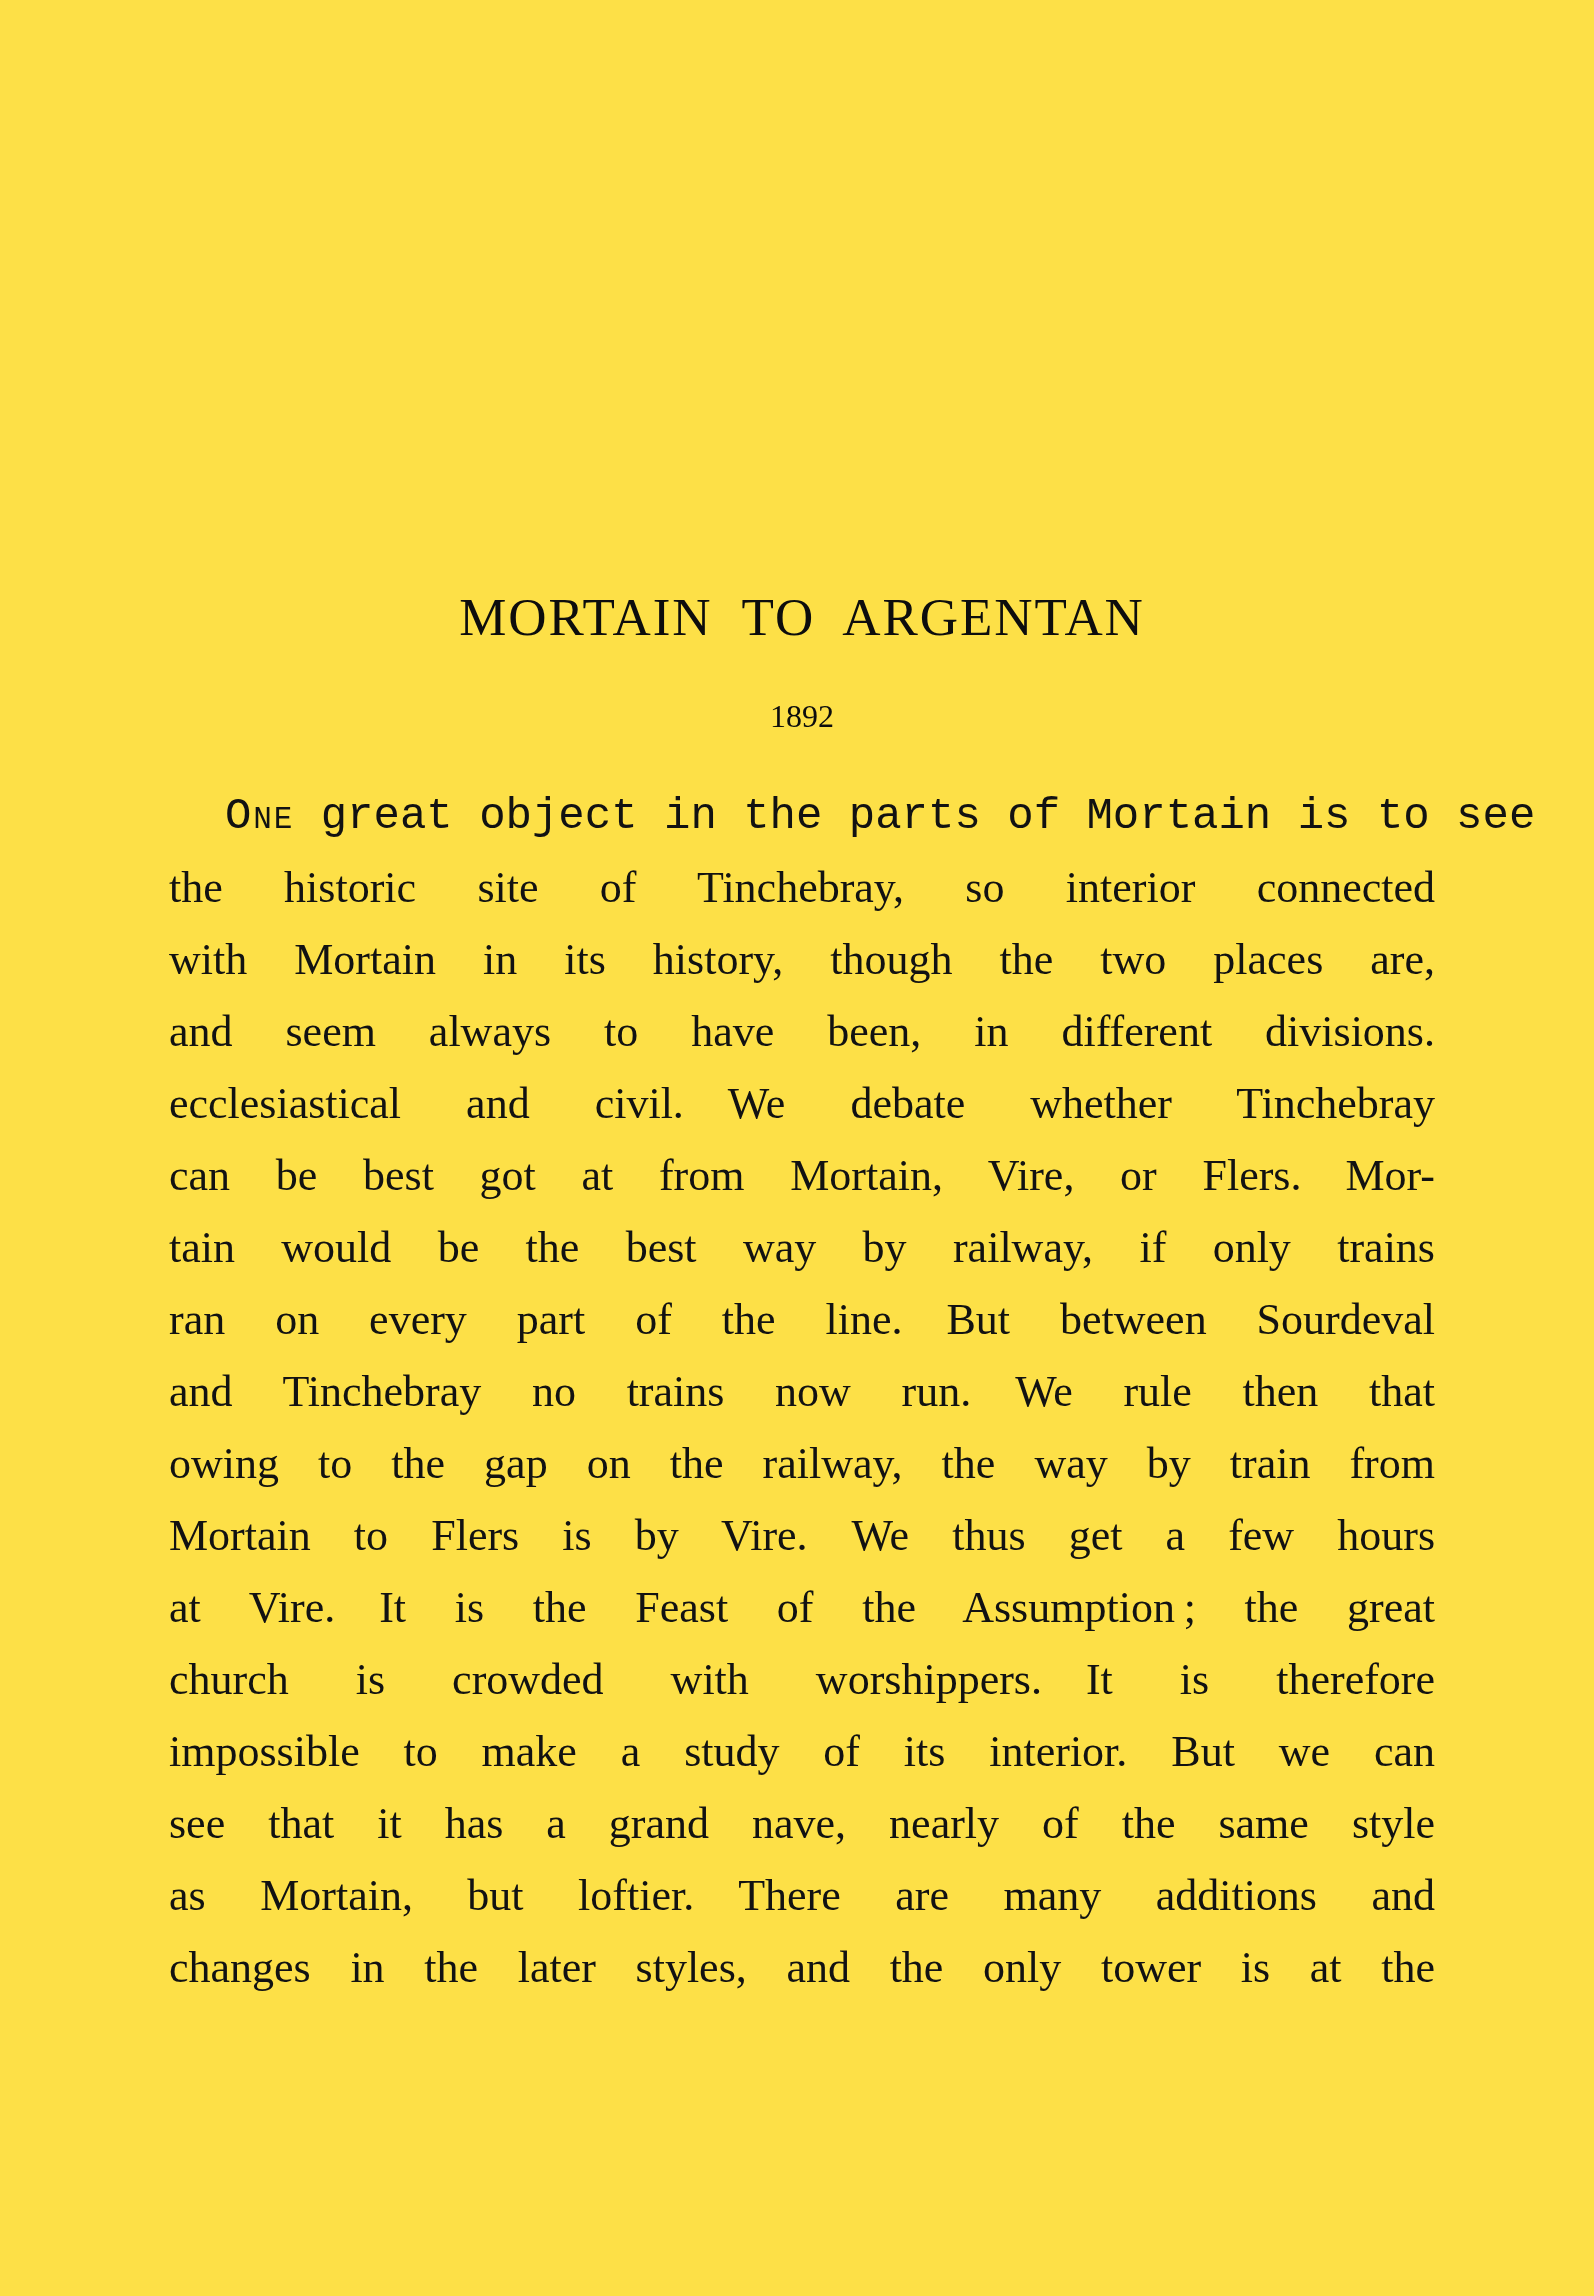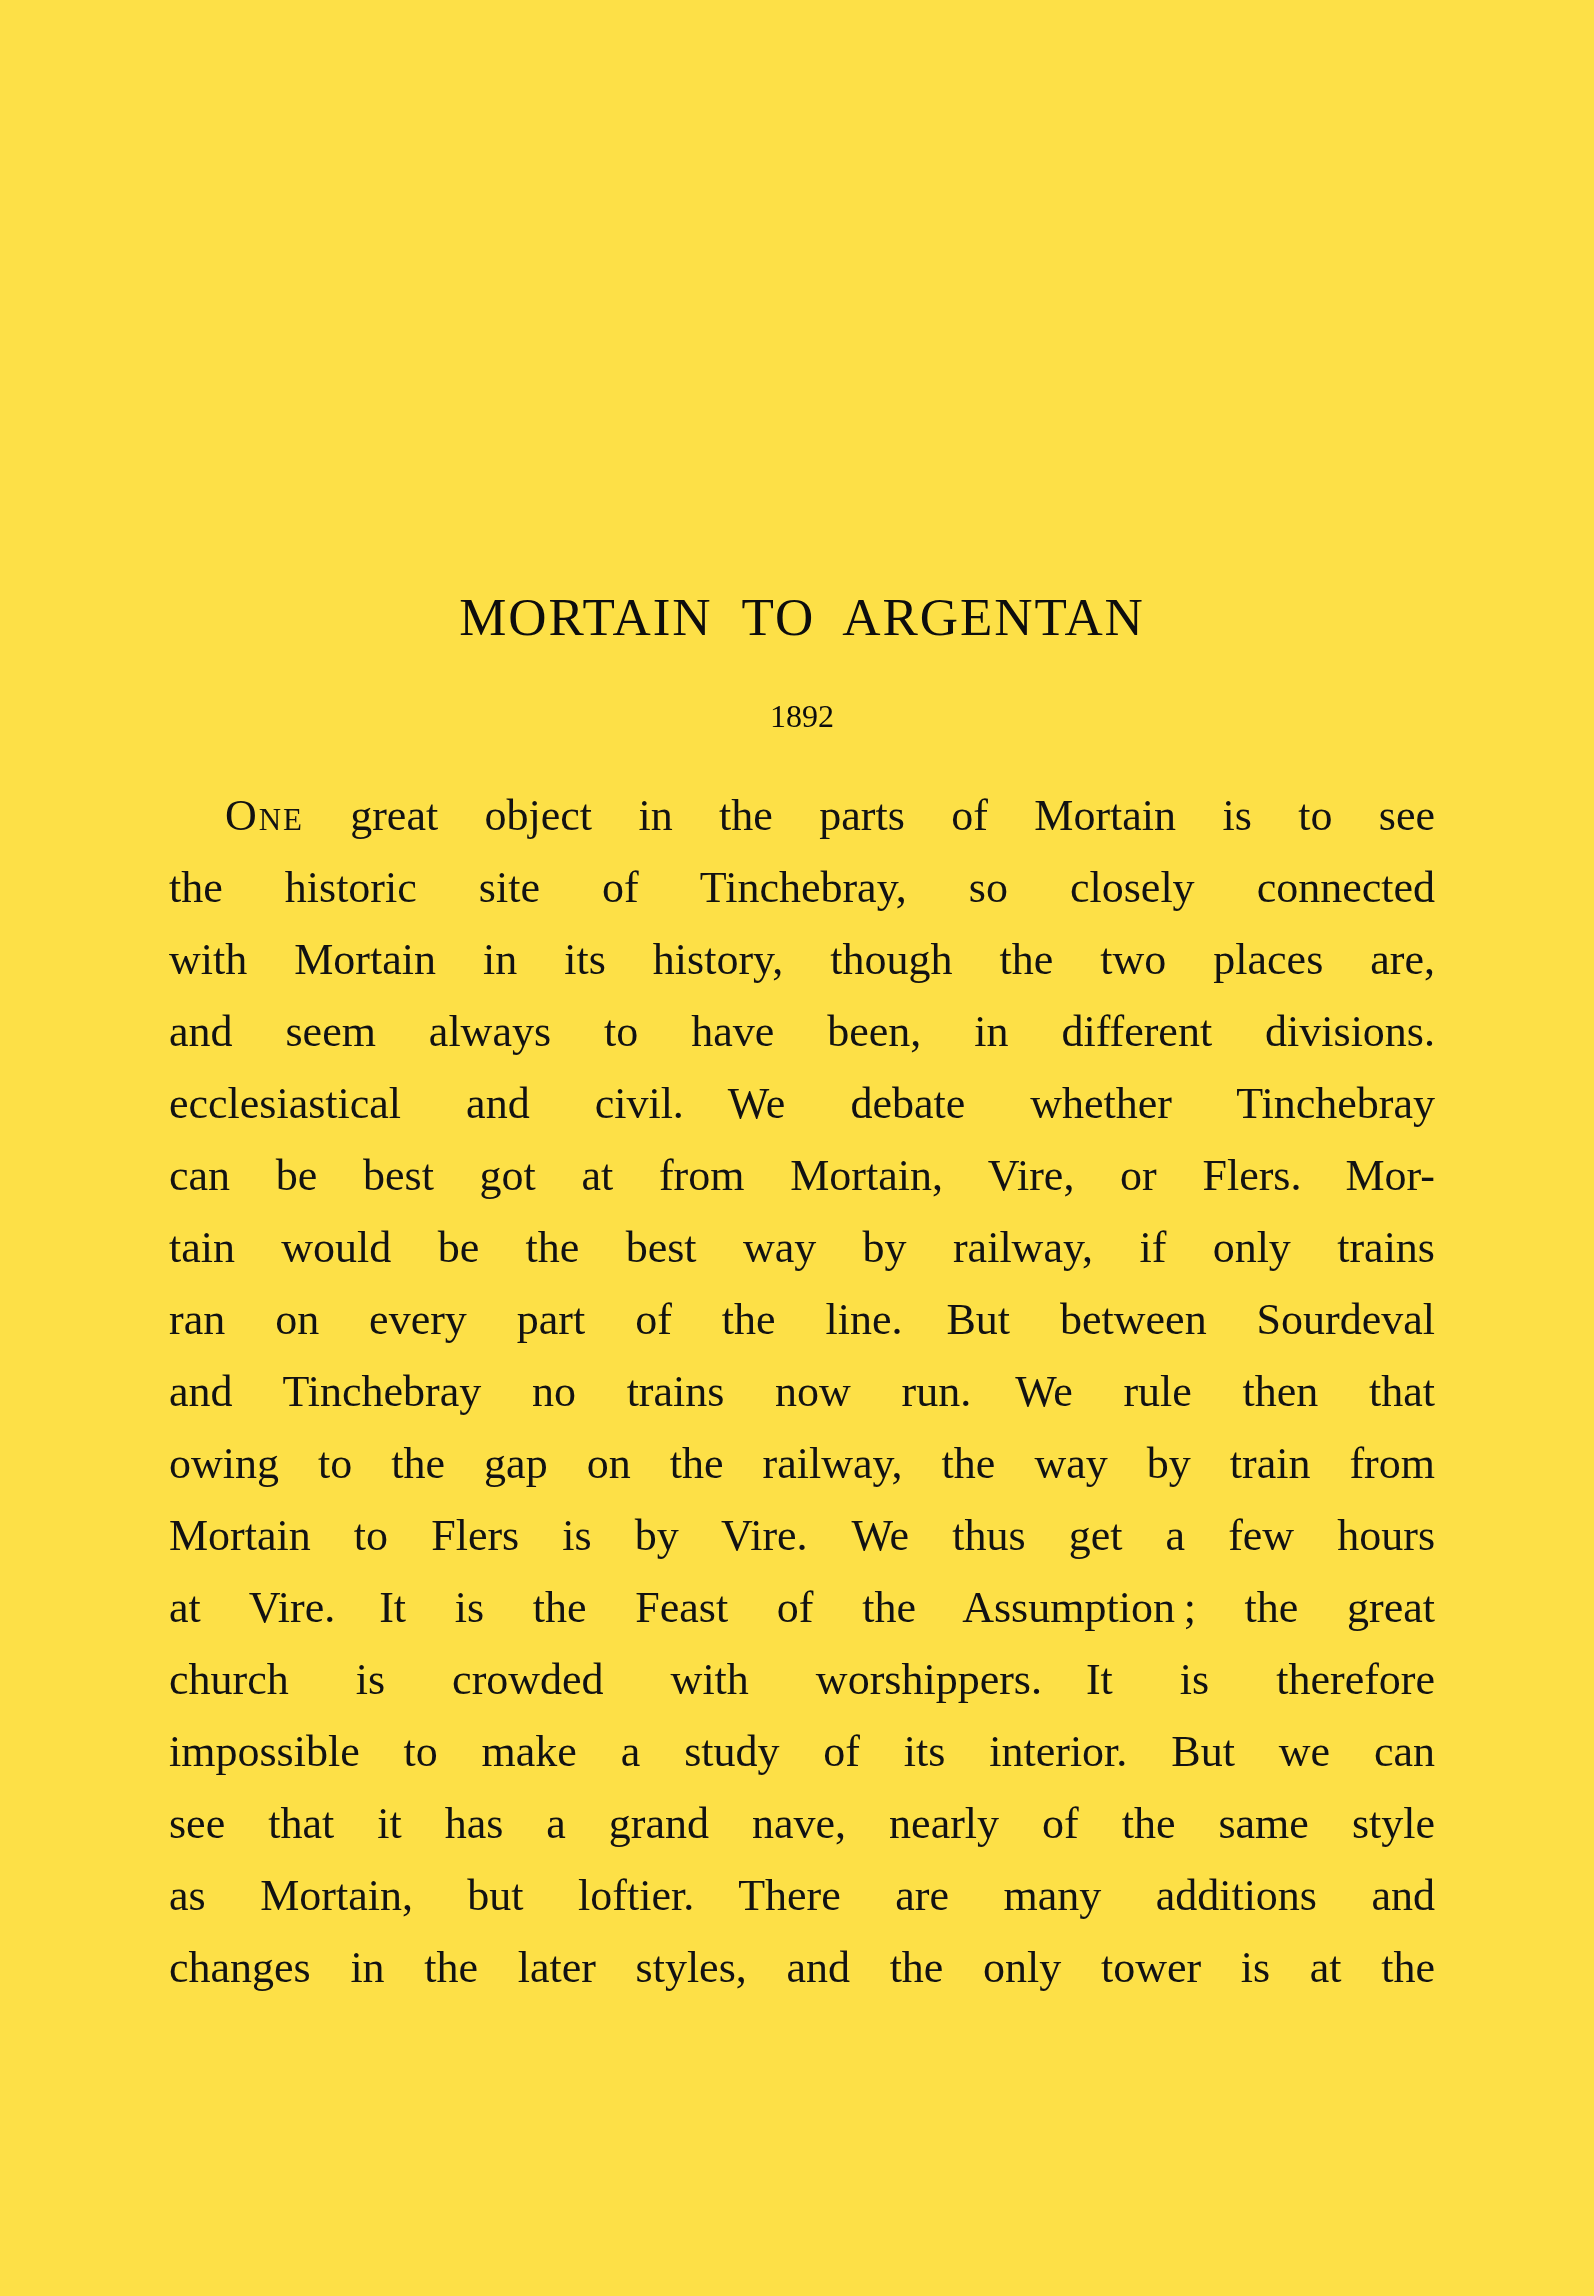--- a/index.html
+++ b/index.html
@@ -52,38 +52,39 @@
   .text-line {
     height: 72px;
     line-height: 72px;
     text-align: justify;
     text-align-last: justify;
     white-space: nowrap;
   }
   .text-line.first {
     padding-left: 56px;
     box-sizing: border-box;
+    font-family: Liberation Mono, monospace;
   }
   .lead-word {
     font-variant: small-caps;
     letter-spacing: 1.9px;
   }
 </style>
 </head>
 <body>
 
 <div class="page">
 
   <div class="chapter-title">MORTAIN TO ARGENTAN</div>
 
   <div class="chapter-year">1892</div>
 
   <div class="body-paragraph">
     <div class="text-line first"><span class="lead-word">One</span><span> great object in the parts of Mortain is to see</span></div>
-    <div class="text-line">the historic site of Tinchebray, so closely connected</div>
+    <div class="text-line">the historic site of Tinchebray, so interior connected</div>
     <div class="text-line">with Mortain in its history, though the two places are,</div>
     <div class="text-line">and seem always to have been, in different divisions.</div>
     <div class="text-line">ecclesiastical and civil. We debate whether Tinchebray</div>
     <div class="text-line">can be best got at from Mortain, Vire, or Flers. Mor-</div>
     <div class="text-line">tain would be the best way by railway, if only trains</div>
     <div class="text-line">ran on every part of the line. But between Sourdeval</div>
     <div class="text-line">and Tinchebray no trains now run. We rule then that</div>
     <div class="text-line">owing to the gap on the railway, the way by train from</div>
     <div class="text-line">Mortain to Flers is by Vire. We thus get a few hours</div>
     <div class="text-line">at Vire. It is the Feast of the Assumption ; the great</div>

